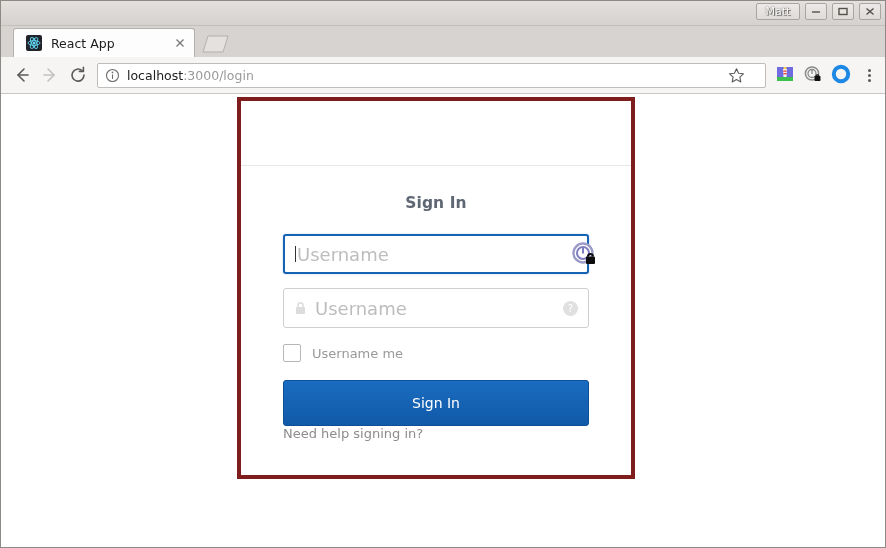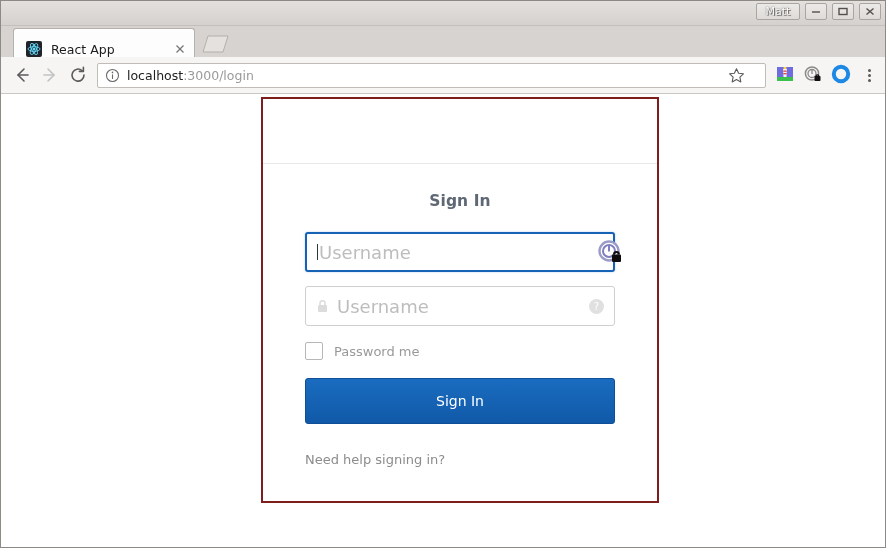--- a/index.html
+++ b/index.html
@@ -75,21 +75,21 @@
     flex: none;
     padding-left: 12px;
     display: flex;
     align-items: flex-end;
   }
   .tab {
     position: relative;
     width: 182px;
     height: 29px;
     display: flex;
-    align-items: flex-end;
+    align-items: center;
     padding: 0 6px 0 12px;
     box-sizing: border-box;
     background: #fdfdfd;
     border: 1px solid #b4b0ac;
     border-bottom: none;
     border-radius: 3px 3px 0 0;
   }
   .favicon {
     width: 16px; height: 16px;
     flex: none;
@@ -172,25 +172,25 @@
   .viewport {
     flex: 1;
     background: #ffffff;
     overflow: hidden;
     position: relative;
   }
 
   
   .signin-card {
     position: absolute;
-    left: 260px;
+    left: 236px;
     top: 3px;
     width: 398px;
     background: #ffffff;
-    border: 2px solid #7f1d1d;
+    border: 4px solid #7f1d1d;
     box-sizing: border-box;
   }
   .card-logo-area {
     height: 64px;
     border-bottom: 1px solid #e8e8e8;
   }
   .card-body {
     padding: 28px 42px 34px 42px;
   }
   .signin-heading {
@@ -284,21 +284,20 @@
     color: #ffffff;
     font-size: 14px;
     text-align: center;
     line-height: 44px;
     box-sizing: border-box;
     font-family: "DejaVu Sans", sans-serif;
   }
 
   .help-link {
     display: block;
-    margin-top: 28px;
     font-size: 13px;
     color: #8c8c8c;
     text-decoration: none;
     font-family: "DejaVu Sans", sans-serif;
   }
 </style>
 </head>
 <body>
 
 <div class="window">
@@ -446,21 +445,21 @@
               <rect x="2" y="6" width="9" height="7" rx="1" fill="#dcdcdc"></rect>
               <path d="M4 6 V4.3 A2.5 2.5 0 0 1 9 4.3 V6" fill="none" stroke="#dcdcdc" stroke-width="1.5"></path>
             </svg>
           </span>
           <span class="placeholder">Username</span>
           <span class="help-circle">?</span>
         </div>
 
         <div class="remember-row">
           <span class="checkbox"></span>
-          <span class="remember-label">Password me</span>
+          <span class="remember-label">Username me</span>
         </div>
 
         <div class="signin-button">Sign In</div>
 
         <a class="help-link" href="#">Need help signing in?</a>
       </div>
     </div>
 
   </div>
 </div>

